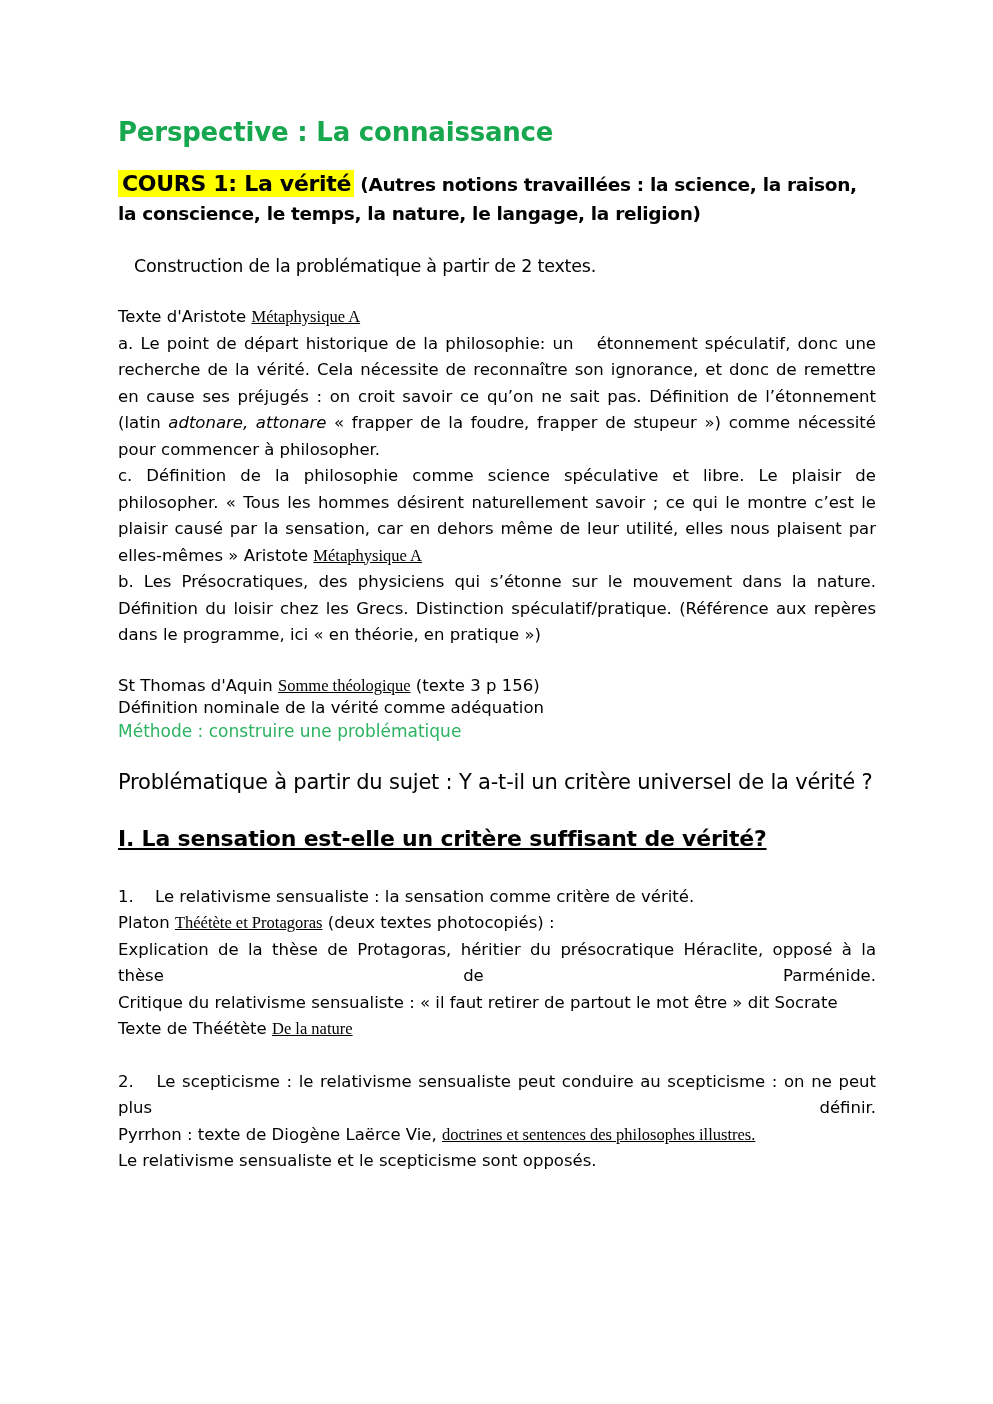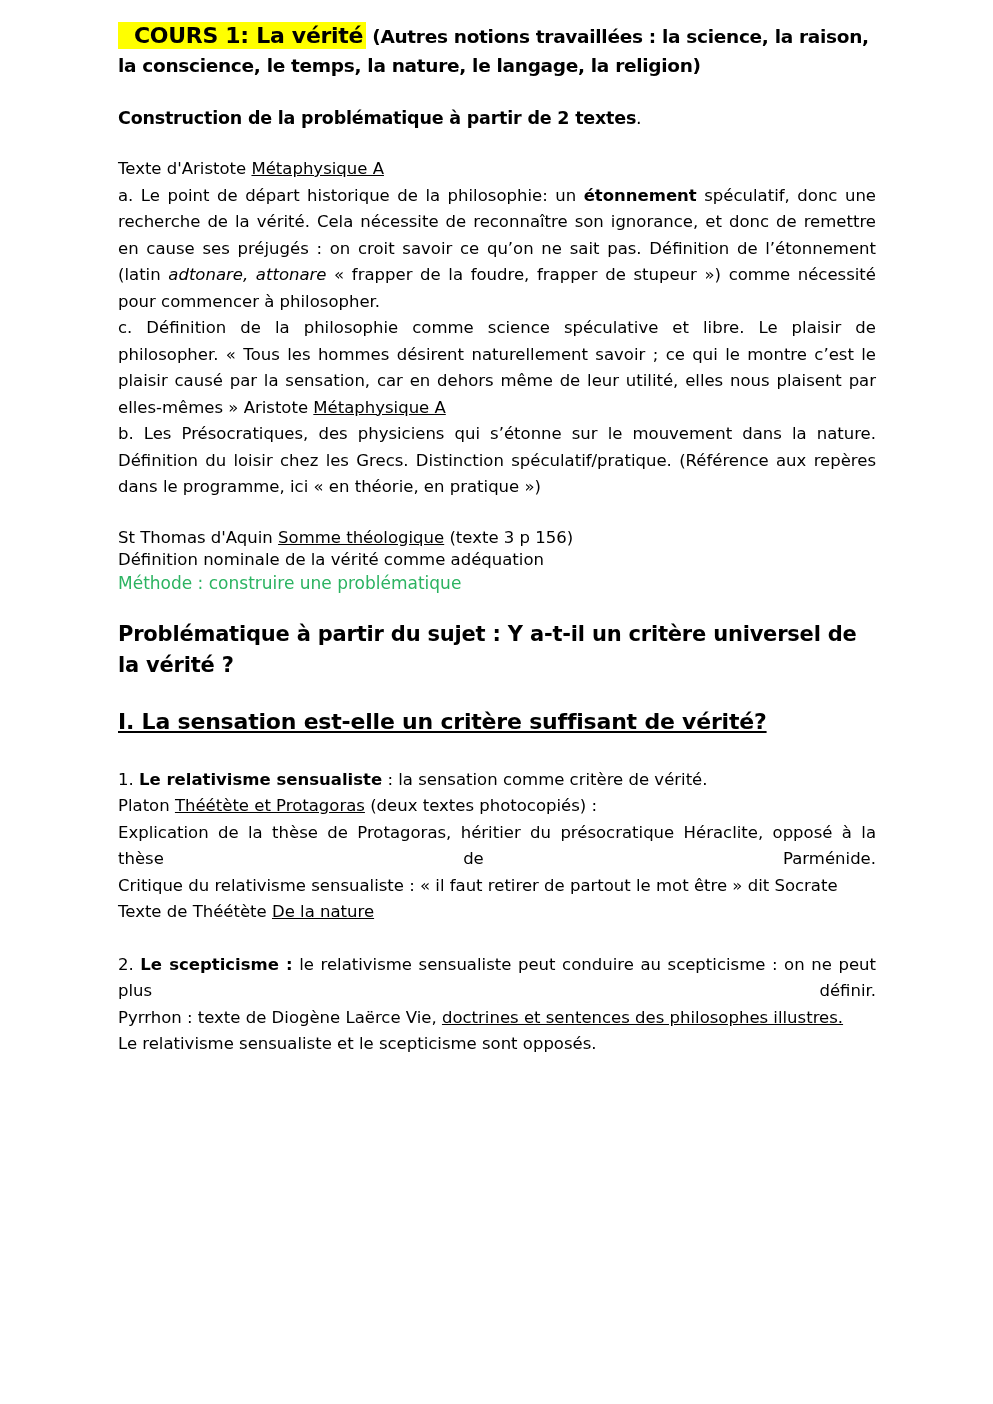--- a/index.html
+++ b/index.html
@@ -33,35 +33,35 @@
   .course-heading {
     margin-top: 21px;
     font-weight: bold;
     font-size: 18.5px;
     line-height: 29px;
     letter-spacing: -0.3px;
   }
   .course-highlight {
     background: var(--highlight-yellow);
     font-size: 22px;
-    padding: 1px 3px 1px 16px;
+    padding: 1px 3px 1px 4px;
   }
   .construction-line {
     margin-top: 26px;
     font-size: 17.5px;
     line-height: 24px;
     font-weight: bold;
     letter-spacing: -0.2px;
   }
   .construction-line .tail { font-weight: normal; }
   .problematique-heading {
     margin-top: 24px;
     font-size: 21px;
     line-height: 31px;
-    font-weight: bold;
+    font-weight: normal;
     letter-spacing: -0.2px;
   }
   .section-heading {
     margin-top: 25px;
     font-size: 22px;
     line-height: 31px;
     font-weight: bold;
     text-decoration: underline;
     letter-spacing: -0.2px;
   }
@@ -73,29 +73,30 @@
   .just { text-align: justify; }
   .force-last { text-align-last: justify; }
   .gap-above { margin-top: 26px; }
   .gap-above-lg { margin-top: 30px; }
   .tight { line-height: 22px; }
   .method-line {
     font-size: 17px;
     line-height: 24px;
     color: var(--method-green);
   }
-  .u { text-decoration: underline; }
-  .b { font-weight: bold; }
+  .u { text-decoration: underline; font-family: Liberation Serif, serif; }
+  .b { font-weight: normal; margin-left: 16px; }
   .i { font-style: italic; }
 </style>
 </head>
 <body>
 
 <div class="page">
 
+  <h1 class="main-title">Perspective : La connaissance</h1>
 
   <div class="course-heading"><span class="course-highlight">COURS 1: La vérité</span><span> (Autres notions travaillées : la science, la raison, la conscience, le temps, la nature, le langage, la religion)</span></div>
 
   <p class="construction-line"><span class="b">Construction de la problématique à partir de 2 textes</span><span class="tail">.</span></p>
 
   <div class="body-block gap-above">
     <div><span>Texte d'Aristote </span><span class="u">Métaphysique A</span></div>
     <p class="just"><span>a. Le point de départ historique de la philosophie: un </span><span class="b">étonnement</span><span> spéculatif, donc une recherche de la vérité. Cela nécessite de reconnaître son ignorance, et donc de remettre en cause ses préjugés : on croit savoir ce qu’on ne sait pas. Définition de l’étonnement (latin </span><span class="i">adtonare, attonare</span><span> «&nbsp;frapper de la foudre, frapper de stupeur&nbsp;») comme nécessité pour commencer à philosopher.</span></p>
     <p class="just"><span>c. Définition de la philosophie comme science spéculative et libre. Le plaisir de philosopher. «&nbsp;Tous les hommes désirent naturellement savoir ; ce qui le montre c’est le plaisir causé par la sensation, car en dehors même de leur utilité, elles nous plaisent par elles-mêmes&nbsp;» Aristote </span><span class="u">Métaphysique A</span></p>
     <p class="just"><span>b. Les Présocratiques, des physiciens qui s’étonne sur le mouvement dans la nature. Définition du loisir chez les Grecs. Distinction spéculatif/pratique. (Référence aux repères dans le programme, ici «&nbsp;en théorie, en pratique&nbsp;»)</span></p>

